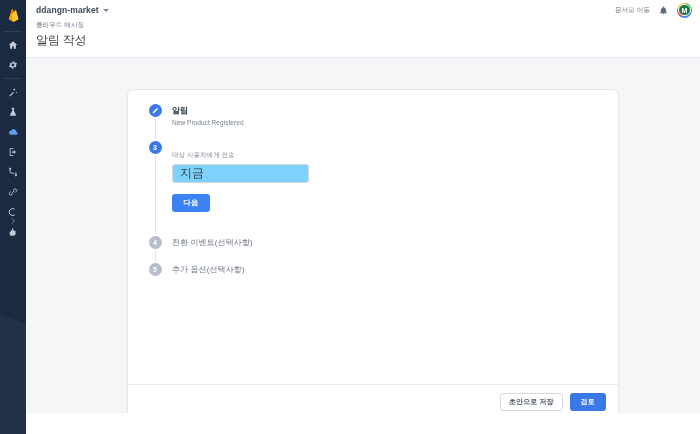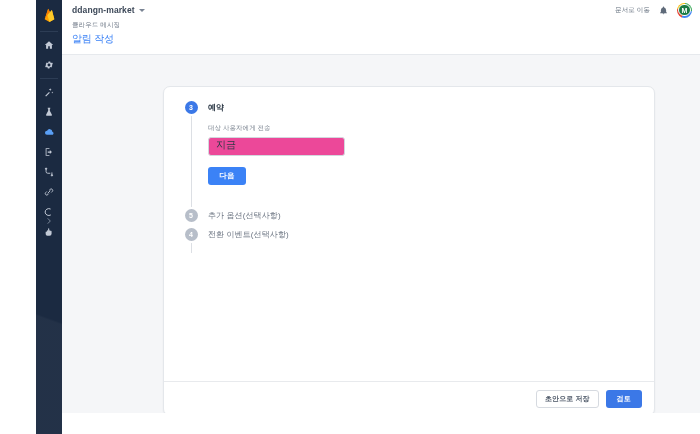--- a/index.html
+++ b/index.html
@@ -4,21 +4,21 @@
 <style>
   * { box-sizing: border-box; margin: 0; padding: 0; }
   html, body {
     width: 700px; height: 434px;
     font-family: "Liberation Sans", "DejaVu Sans", sans-serif;
     background: #ffffff;
     overflow: hidden;
   }
 
   
-  .app { position: relative; width: 700px; height: 413px; display: flex; padding-left: 36px; }
+  .app { position: relative; width: 700px; height: 413px; display: flex; }
 
   
   .rail {
     width: 26px; height: 434px;
     background: #1b2a41;
     flex: 0 0 26px;
     display: flex; flex-direction: column; align-items: center;
     padding-top: 4px;
     position: relative;
   }
@@ -92,21 +92,21 @@
   }
 
   
   .page-header {
     background: #fff;
     padding: 1px 0 8px 10px;
     flex: 0 0 auto;
     border-bottom: 1px solid #e6e9ed;
   }
   .breadcrumb { font-size: 6.5px; color: #6b7584; letter-spacing: .1px; margin-bottom: 2px; }
-  .page-title { font-size: 10px; color: #3b82f6; font-weight: 400; letter-spacing: -.2px; }
+  .page-title { font-size: 12px; color: #404040; font-weight: 400; letter-spacing: -.2px; }
 
   
   .main {
     flex: 1 1 auto;
     background: #f5f6f8;
     position: relative;
     overflow: hidden;
   }
 
   
@@ -165,24 +165,24 @@
 
   
   .panel { padding-top: 10px; padding-bottom: 10px; }
   .field-label {
     font-size: 6.5px; color: #7a838f; letter-spacing: .05px; margin-bottom: 4px;
   }
   .select-box {
     width: 137px; height: 19px;
     border: 1px solid #d3d7dd;
     border-radius: 3px;
-    background: #ec4899;
-    display: flex; 
+    background: #7dd3fc;
+    display: flex; align-items: center;
     padding: 0 7px;
-    font-size: 10px; color: #303a47;
+    font-size: 12px; color: #303a47;
   }
   .btn-next {
     margin-top: 11px;
     display: inline-flex; align-items: center; justify-content: center;
     height: 18px; min-width: 38px;
     padding: 0 11px;
     background: #3b82f6;
     color: #fff; font-size: 7.5px; font-weight: 700;
     border: none; border-radius: 3px;
     letter-spacing: .2px;
@@ -333,56 +333,69 @@
       <div class="breadcrumb">클라우드 메시징</div>
       <div class="page-title">알림 작성</div>
     </div>
 
     <div class="main">
 
       <div class="card">
         <div class="card-body">
           <div class="steps">
 
+            <div class="step">
+              <div class="step-gutter">
+                <div class="bullet done">
+                  <svg width="7" height="7" viewBox="0 0 24 24" fill="#ffffff">
+                    <path d="M3 17.2V21h3.8L18 9.8 14.2 6 3 17.2zM20.7 7.1a1 1 0 000-1.4l-2.4-2.4a1 1 0 00-1.4 0L15 5.2 18.8 9z"></path>
+                  </svg>
+                </div>
+                <div class="connector"></div>
+              </div>
+              <div class="step-main step-pad-sm">
+                <div class="step-title">알림</div>
+                <div class="step-sub">New Product Registered</div>
+              </div>
+            </div>
 
 
             <div class="step">
               <div class="step-gutter">
                 <div class="bullet current">3</div>
                 <div class="connector"></div>
               </div>
               <div class="step-main step-pad-sm">
-                <div class="step-title">예약</div>
 
                 <div class="panel">
                   <div class="field-label">대상 사용자에게 전송</div>
                   <div class="select-box">
                     <span title="지금">지금</span>
                   </div>
                   <button class="btn-next">다음</button>
                 </div>
               </div>
             </div>
 
             <div class="step">
               <div class="step-gutter">
+                <div class="bullet todo">4</div>
+                <div class="connector"></div>
+              </div>
+              <div class="step-main step-pad-sm">
+                <div class="step-title muted">전환 이벤트(선택사항)</div>
+              </div>
+            </div>
+
+            <div class="step">
+              <div class="step-gutter">
                 <div class="bullet todo">5</div>
               </div>
               <div class="step-main step-pad-last">
                 <div class="step-title muted">추가 옵션(선택사항)</div>
-              </div>
-            </div>
-
-            <div class="step">
-              <div class="step-gutter">
-                <div class="bullet todo">4</div>
-                <div class="connector"></div>
-              </div>
-              <div class="step-main step-pad-sm">
-                <div class="step-title muted">전환 이벤트(선택사항)</div>
               </div>
             </div>
 
           </div>
         </div>
 
         <div class="card-footer">
           <button class="btn-outline">초안으로 저장</button>
           <button class="btn-primary">검토</button>
         </div>

